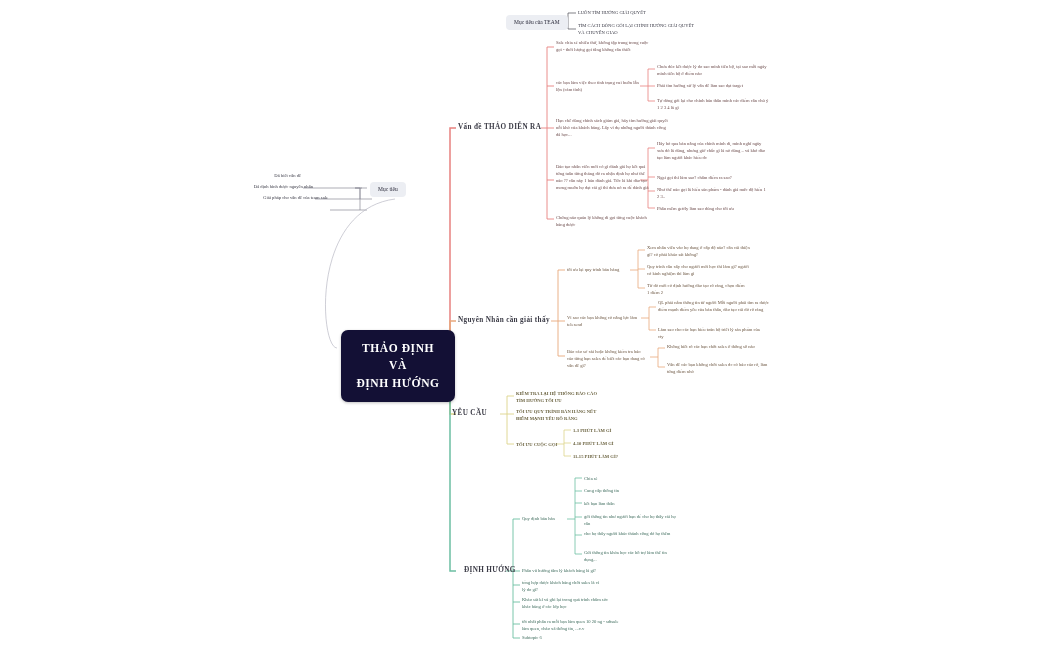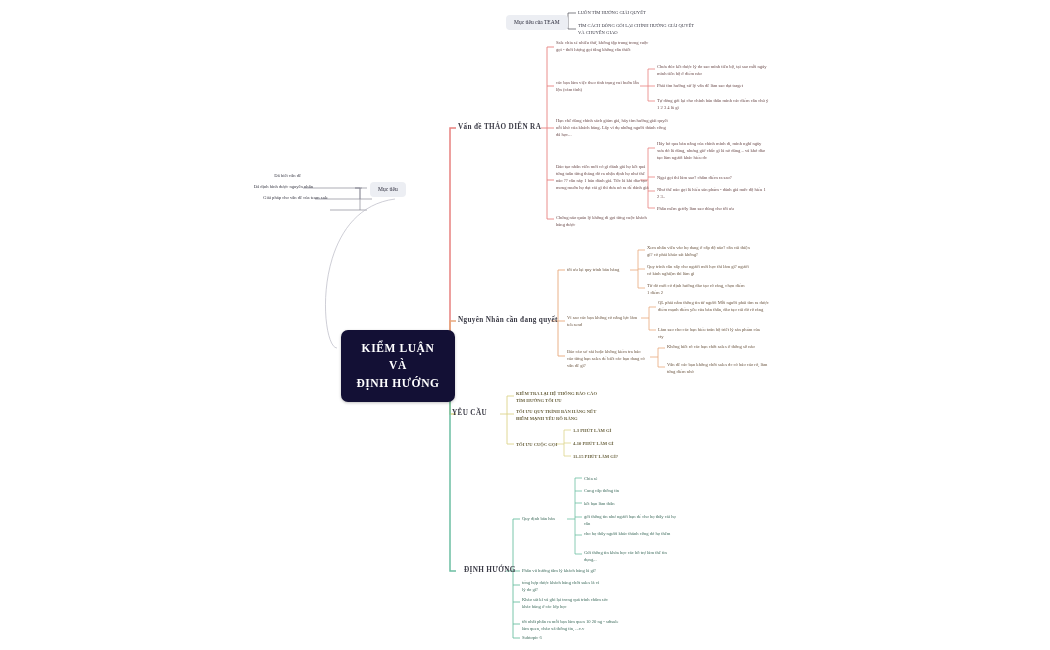--- a/index.html
+++ b/index.html
@@ -185,21 +185,21 @@
     <path d="M575,478 L575,554" stroke="#6cbfa2" stroke-width="0.8" fill="none"></path>
     <path d="M575,478 L582,478" stroke="#6cbfa2" stroke-width="0.8" fill="none"></path>
     <path d="M575,491 L582,491" stroke="#6cbfa2" stroke-width="0.8" fill="none"></path>
     <path d="M575,503 L582,503" stroke="#6cbfa2" stroke-width="0.8" fill="none"></path>
     <path d="M575,517 L582,517" stroke="#6cbfa2" stroke-width="0.8" fill="none"></path>
     <path d="M575,535 L582,535" stroke="#6cbfa2" stroke-width="0.8" fill="none"></path>
     <path d="M575,554 L582,554" stroke="#6cbfa2" stroke-width="0.8" fill="none"></path>
   </svg>
 
   <div class="node central" style="left:341px; top:330px;">
-    <div>KIỂM LUẬN VÀ</div>
+    <div>THẢO ĐỊNH VÀ</div>
     <div>ĐỊNH HƯỚNG</div>
   </div>
 
   <div class="node pill" style="left:370px; top:182px;">Mục tiêu</div>
   <div class="node leaf dark right-al" style="left:203px; top:172px; width:98px;">Đã biết vấn đề</div>
   <div class="node leaf dark right-al" style="left:185px; top:183px; width:128px;">Đã định hình được nguyên nhân</div>
   <div class="node leaf dark right-al" style="left:185px; top:194px; width:143px;">Giải pháp cho vấn đề của team sale</div>
 
   <div class="node pill" style="left:506px; top:15px;">Mục tiêu của TEAM</div>
   <div class="node leaf dark" style="left:578px; top:9px; width:120px;">LUÔN TÌM HƯỚNG GIẢI QUYẾT</div>
@@ -215,21 +215,21 @@
 
   <div class="node leaf red w112" style="left:657px; top:63px;">Chưa đúc kết được lý do sao mình tiến bộ, tại sao mỗi ngày mình tiến bộ ở điểm nào</div>
   <div class="node leaf red w105" style="left:657px; top:82px;">Phải tìm hướng xử lý vấn đề làm sao đạt target</div>
   <div class="node leaf red w112" style="left:657px; top:97px;">Tự đóng gói lại cho chính bản thân mình các điểm cần chú ý 1 2 3 4 là gì</div>
 
   <div class="node leaf red w112" style="left:657px; top:140px;">Hãy bỏ qua bản năng của chính mình đi, mình nghĩ ngày xưa đó là đúng, nhưng giờ chắc gì là nó đúng – và khó đào tạo làm người khác hiểu đc</div>
   <div class="node leaf red w105" style="left:657px; top:174px;">Ngại gọi thì làm sao? chấm điểm ra sao?</div>
   <div class="node leaf red w112" style="left:657px; top:186px;">Như thế nào gọi là hiểu sản phẩm - đánh giá mức độ hiểu 1 2 3..</div>
   <div class="node leaf red w105" style="left:657px; top:205px;">Phần mềm getfly làm sao dùng cho tối ưu</div>
 
-  <div class="node branch-title b-orange" style="left:458px; top:316px;">Nguyên Nhân cần đang quyết</div>
+  <div class="node branch-title b-orange" style="left:458px; top:316px;">Nguyên Nhân cần giải thấy</div>
 
   <div class="node leaf orange w72" style="left:567px; top:266px;">tối ưu lại quy trình bán hàng</div>
   <div class="node leaf orange w72" style="left:567px; top:314px;">Vì sao các bạn không có năng lực làm telesend</div>
   <div class="node leaf orange w80" style="left:567px; top:348px;">Báo cáo sơ xài hoặc không kiểm tra báo cáo từng bạn sales để biết các bạn đang có vấn đề gì?</div>
 
   <div class="node leaf orange w105" style="left:647px; top:244px;">Xem nhân viên vào họ đang ở cấp độ nào? cần cải thiện gì? có phải khảo sát không?</div>
   <div class="node leaf orange w105" style="left:647px; top:263px;">Quy trình cần xây cho người mới học thì làm gì? người có kinh nghiệm thì làm gì</div>
   <div class="node leaf orange w100" style="left:647px; top:282px;">Từ đó mới có định hướng đào tạo rõ ràng, chọn điểm 1 điểm 2</div>
 
   <div class="node leaf orange w112" style="left:658px; top:299px;">QL phải nắm thông tin từ người Mỗi người phải tìm ra được điểm mạnh điểm yếu của bản thân, đào tạo cái đó rõ ràng</div>

